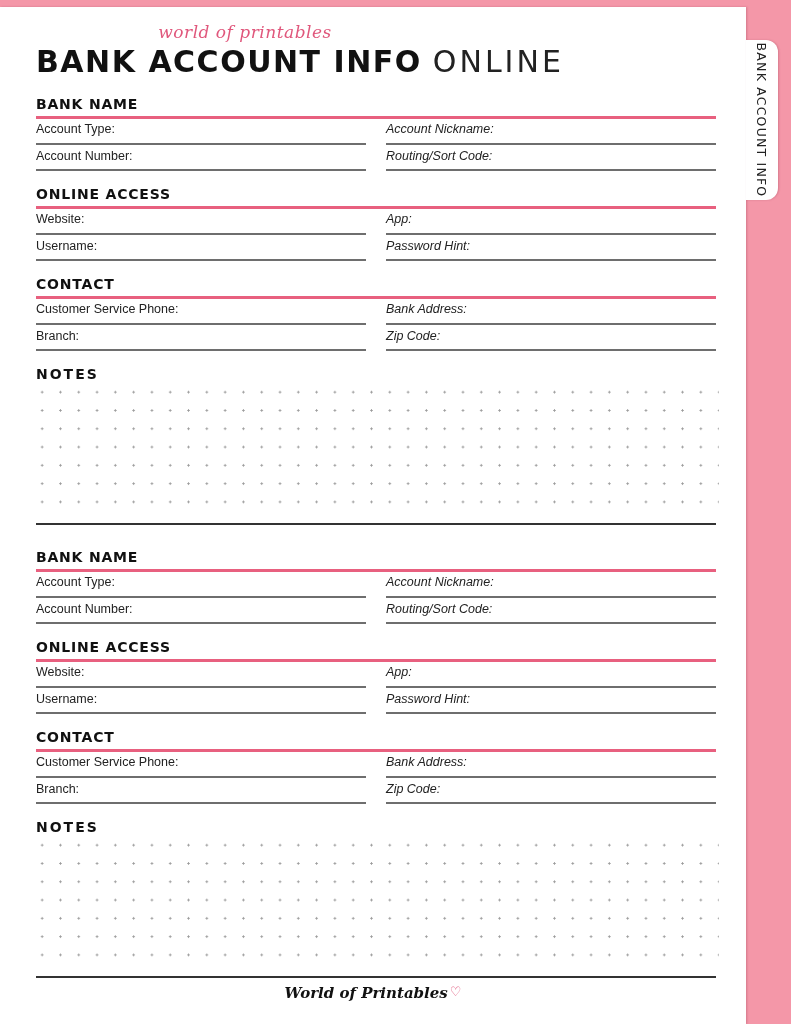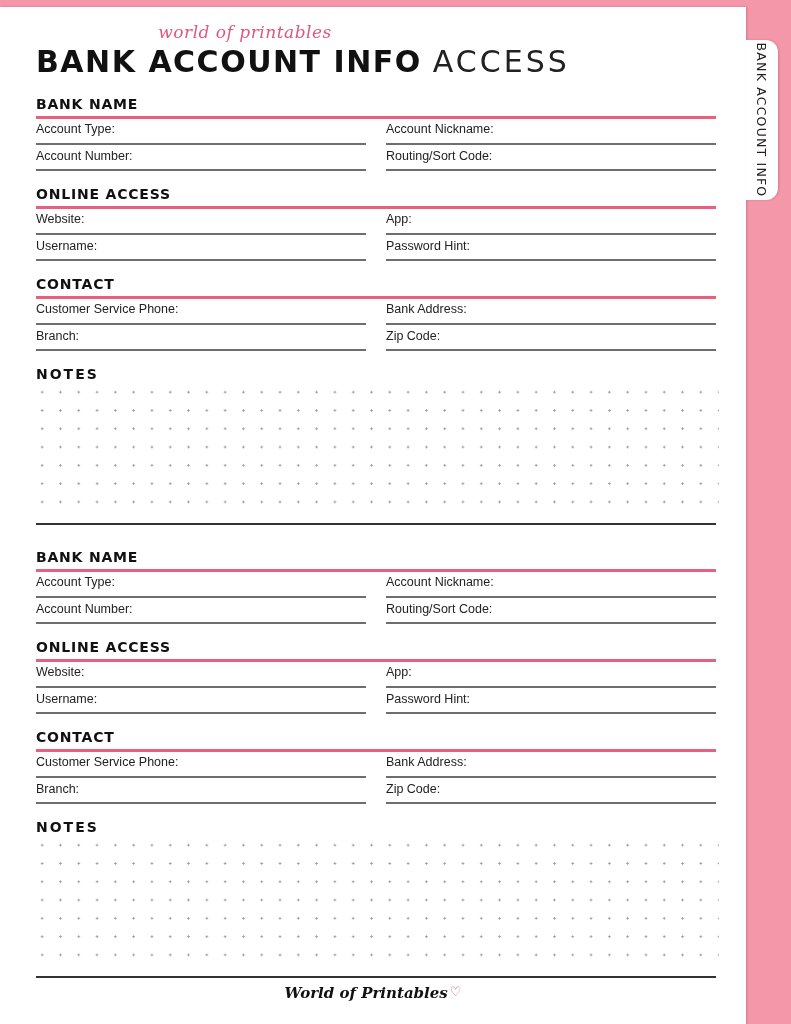--- a/index.html
+++ b/index.html
@@ -46,21 +46,21 @@
     letter-spacing:0.8px; color:#111;
     font-family:"DejaVu Sans", sans-serif;
   }
   .pink-rule { position:absolute; left:36px; width:680px; height:3px; background:#E8607F; }
   .field-label {
     position:absolute; font-size:12.5px; color:#222;
     font-family:"Liberation Sans", sans-serif;
   }
   .gray-rule { position:absolute; height:1.5px; background:#6e6e6e; }
   .left-col { left:36px; width:330px; }
-  .right-col { left:386px; width:330px; }
+  .right-col { left:386px; width:330px;font-style:italic; }
   .dark-rule { position:absolute; left:36px; width:680px; height:2px; background:#333; }
   .dots {
     position:absolute; left:33px; width:686px; height:128px;
     background-image: radial-gradient(circle, #9a9a9a 0.9px, transparent 1.3px);
     background-size:18.3px 18.3px;
     background-position:0 0;
   }
   .footer-brand {
     position:absolute; left:0; width:746px; top:984px; text-align:center;
     font-family:"DejaVu Serif", serif; font-style:italic; font-weight:bold;
@@ -72,21 +72,21 @@
 <body>
 
 <div class="page"></div>
 <div class="tab">
   <div class="tab-label">BANK ACCOUNT INFO</div>
 </div>
 
 <div class="script-brand">world of printables</div>
 <div class="title">
   <span class="bold">BANK ACCOUNT INFO</span>
-  <span class="light">ACCESS</span>
+  <span class="light">ONLINE</span>
 </div>
 
 <div id="blocks">
     <div class="section-head" style="top:96px">BANK NAME</div>
     <div class="pink-rule" style="top:116px"></div>
     <div class="field-label left-col" style="top:122px">Account Type:</div>
     <div class="gray-rule left-col" style="top:143px"></div>
     <div class="field-label right-col" style="top:122px">Account Nickname:</div>
     <div class="gray-rule right-col" style="top:143px"></div>
     <div class="field-label left-col" style="top:149px">Account Number:</div>

